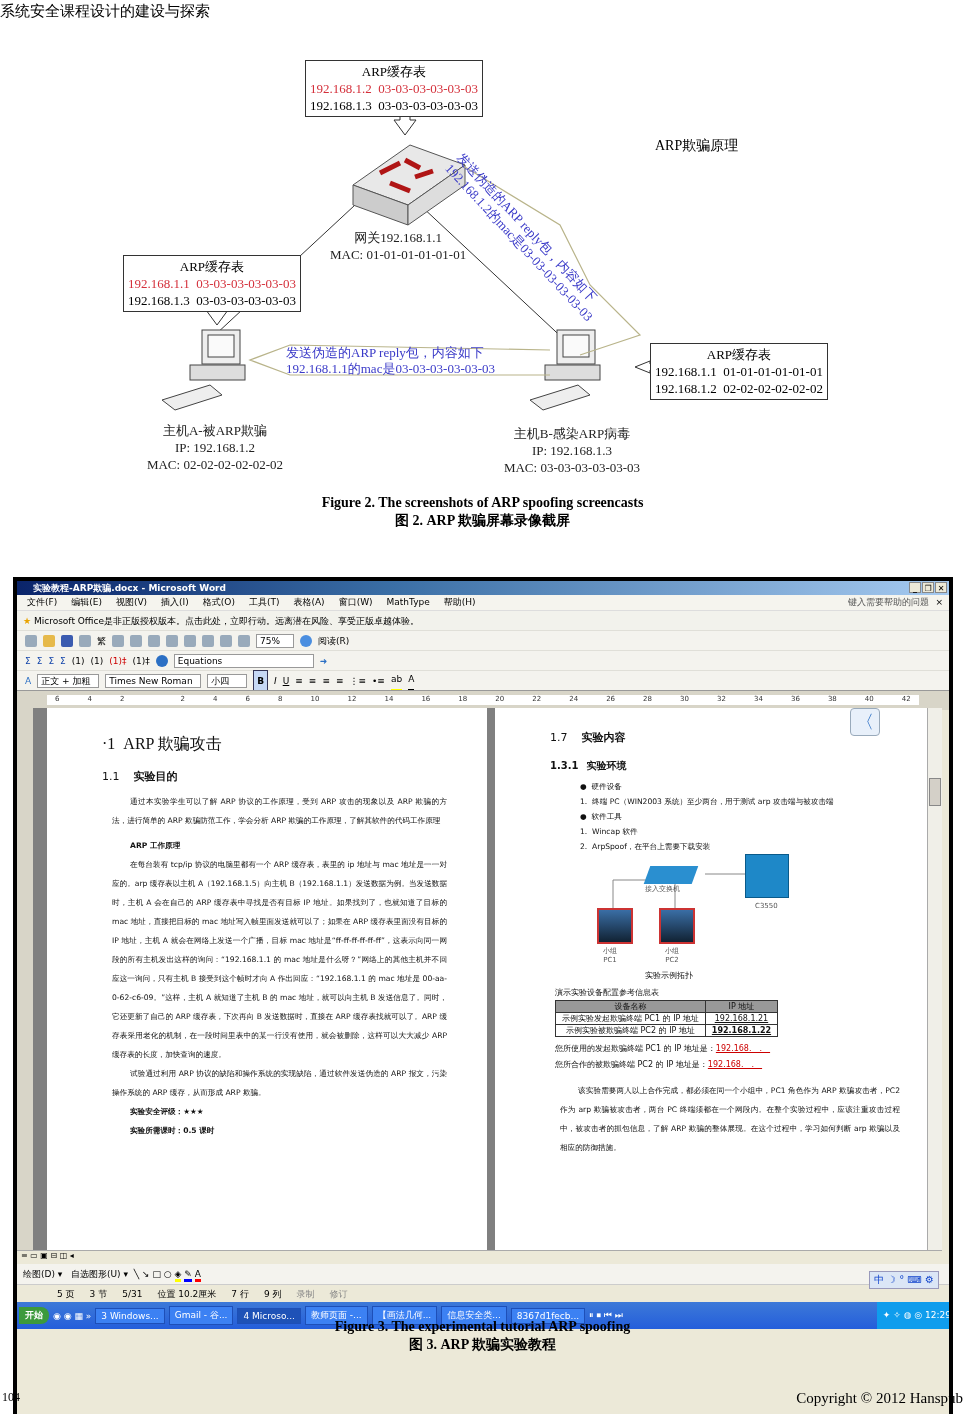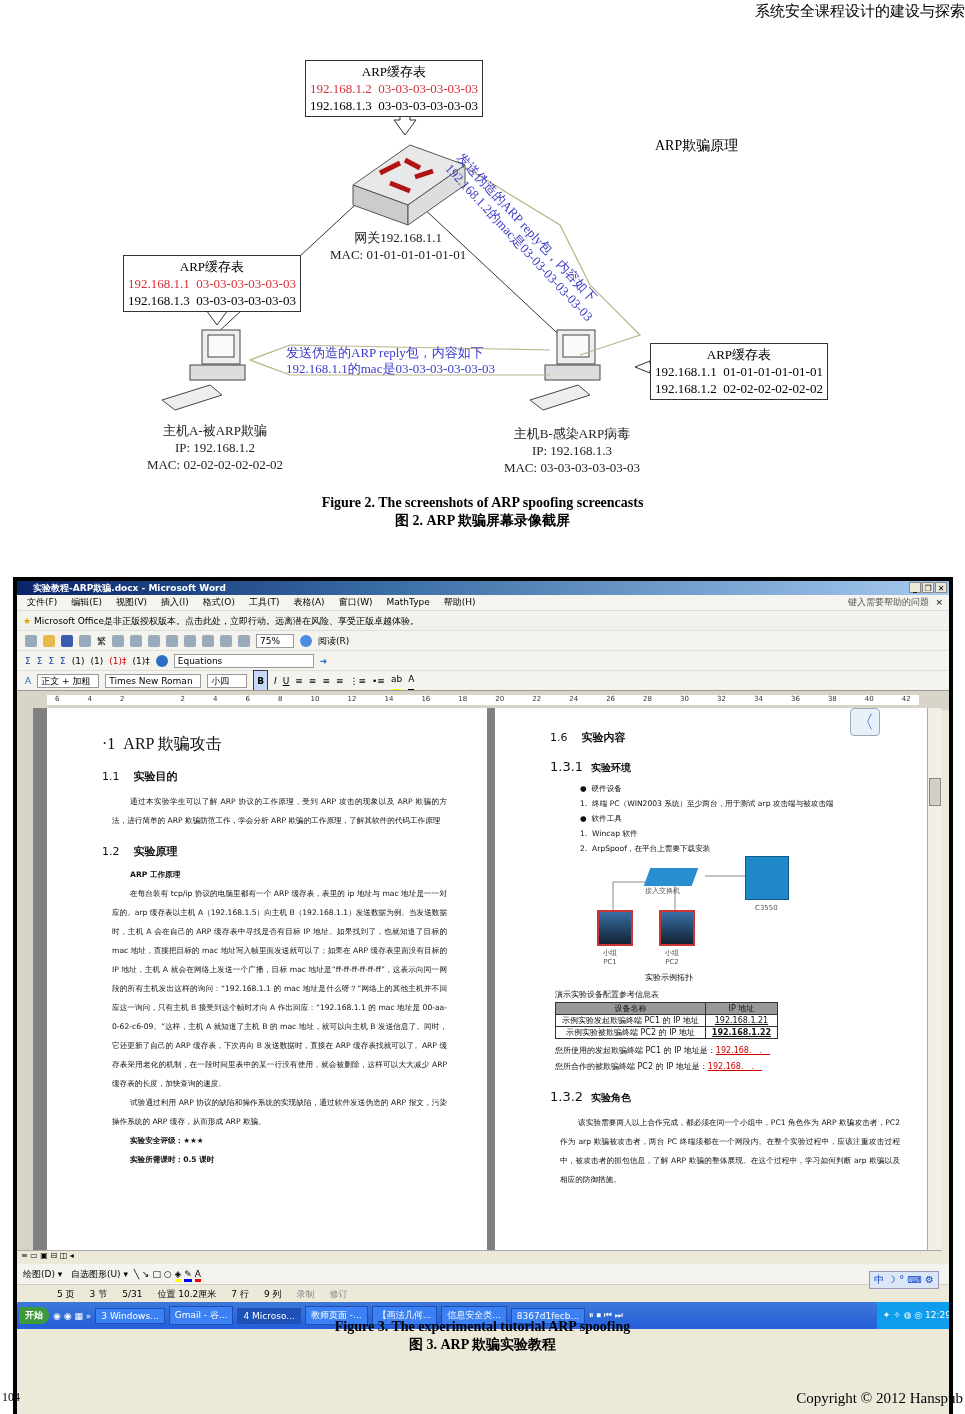--- a/index.html
+++ b/index.html
@@ -1,18 +1,18 @@
 <!DOCTYPE html>
 <html><head>
 <meta charset="utf-8">
 <style>
   * { box-sizing: border-box; margin: 0; padding: 0; }
   body { width: 965px; height: 1414px; background: #fff; position: relative; overflow: hidden; font-family: "Liberation Serif", "DejaVu Serif", serif; color: #000; }
   .abs { position: absolute; }
-  .running-head { left: 0; top: 0; width: 965px; text-align: right; font-size: 15px; top: 2px; }
+  .running-head { left: 0; top: 0; width: 965px; text-align: left; font-size: 15px; top: 2px; }
 
   
   .fig2 { left: 120px; top: 55px; width: 740px; height: 425px; }
   .cache-box { position: absolute; border: 1.5px solid #333; background: #fff; font-size: 13px; line-height: 17px; text-align: center; padding: 2px 4px; white-space: nowrap; }
   .cache-box .red { color: #d42f3a; }
   .node-label { position: absolute; text-align: center; font-size: 13px; line-height: 17px; white-space: nowrap; color: #222; }
   .blue-text { color: #3a3ac8; font-size: 13px; line-height: 16px; white-space: nowrap; }
   .principle { position: absolute; font-size: 14px; }
 
   .caption { left: 0; width: 965px; text-align: center; font-weight: bold; font-size: 14px; line-height: 18px; }
@@ -33,21 +33,21 @@
   .ruler .scale { position: absolute; left: 30px; right: 30px; top: 4px; height: 10px; background: #fff; font-size: 7px; display: flex; justify-content: space-between; padding: 0 8px; color: #333; }
   .doc-area { position: absolute; left: 0; top: 127px; width: 925px; height: 542px; background: #808080; }
   .vruler { position: absolute; left: 0; top: 0; width: 16px; height: 100%; background: #d8d5c8; }
   .page { position: absolute; background: #fff; top: 0; height: 100%; font-family: "DejaVu Sans", sans-serif; color: #111; }
   .page-left { left: 30px; width: 440px; }
   .page-right { left: 478px; width: 445px; }
   .h1 { font-size: 16px; margin: 26px 0 0 55px; font-family: "Liberation Serif", serif; }
   .h2 { font-size: 11px; font-weight: bold; margin: 14px 0 0 55px; }
   .h2 .num { font-weight: normal; margin-right: 14px; }
   .h3 { font-size: 10px; font-weight: bold; margin: 14px 0 0 55px; }
-  .h3 .num { font-weight: normal; font-size: 13px; margin-right: 8px; }
+  .h3 .num { font-weight: bold; font-size: 10px; margin-right: 8px; }
   .para { font-size: 7.6px; line-height: 19px; margin: 8px 40px 0 65px; text-indent: 18px; text-align: justify; }
   .bold-line { font-size: 7.6px; font-weight: bold; line-height: 19px; margin-left: 83px; }
   .list { font-size: 7.6px; line-height: 15px; margin: 6px 0 0 75px; }
   .list div { margin-left: 10px; }
   .topology { position: relative; height: 110px; margin-left: 100px; margin-top: 6px; }
   .pc-box { position: absolute; width: 36px; height: 36px; border: 2px solid #c33; background: linear-gradient(#3a6ea5, #123); }
   .switch-box { position: absolute; width: 48px; height: 18px; background: #2a8fd0; transform: skewX(-20deg); }
   .core-box { position: absolute; width: 44px; height: 44px; background: #1e88c8; border: 1px solid #0a5a8a; }
   .topo-label { position: absolute; font-size: 7px; color: #555; text-align: center; white-space: nowrap; }
   .cfg-table { border-collapse: collapse; margin-left: 60px; font-size: 8px; }
@@ -265,31 +265,30 @@
       </div>
   </div>
 
   <div class="doc-area">
     <div class="vruler"></div>
 
     <div class="page page-left">
       <div class="h1">·<span>1</span>&nbsp;&nbsp;<span>ARP 欺骗攻击</span></div>
       <div class="h2"><span class="num">1.1</span><span>实验目的</span></div>
       <div class="para">通过本实验学生可以了解 ARP 协议的工作原理，受到 ARP 攻击的现象以及 ARP 欺骗的方法，进行简单的 ARP 欺骗防范工作，学会分析 ARP 欺骗的工作原理，了解其软件的代码工作原理</div>
-      <div class="h2"><span class="num">1.2</span><span>实验原理</span></div>
       <div class="bold-line" style="margin-top:6px">ARP 工作原理</div>
       <div class="para" style="margin-top:0">在每台装有 tcp/ip 协议的电脑里都有一个 ARP 缓存表，表里的 ip 地址与 mac 地址是一一对应的。arp 缓存表以主机 A（192.168.1.5）向主机 B（192.168.1.1）发送数据为例。当发送数据时，主机 A 会在自己的 ARP 缓存表中寻找是否有目标 IP 地址。如果找到了，也就知道了目标的 mac 地址，直接把目标的 mac 地址写入帧里面发送就可以了；如果在 ARP 缓存表里面没有目标的 IP 地址，主机 A 就会在网络上发送一个广播，目标 mac 地址是“ff-ff-ff-ff-ff-ff”，这表示向同一网段的所有主机发出这样的询问：“192.168.1.1 的 mac 地址是什么呀？”网络上的其他主机并不回应这一询问，只有主机 B 接受到这个帧时才向 A 作出回应：“192.168.1.1 的 mac 地址是 00-aa-0-62-c6-09。”这样，主机 A 就知道了主机 B 的 mac 地址，就可以向主机 B 发送信息了。同时，它还更新了自己的 ARP 缓存表，下次再向 B 发送数据时，直接在 ARP 缓存表找就可以了。ARP 缓存表采用老化的机制，在一段时间里表中的某一行没有使用，就会被删除，这样可以大大减少 ARP 缓存表的长度，加快查询的速度。</div>
       <div class="para" style="margin-top:0">试验通过利用 ARP 协议的缺陷和操作系统的实现缺陷，通过软件发送伪造的 ARP 报文，污染操作系统的 ARP 缓存，从而形成 ARP 欺骗。</div>
       <div class="bold-line">实验安全评级：★★★</div>
       <div class="bold-line">实验所需课时：0.5 课时</div>
     </div>
 
     <div class="page page-right">
       <div style="position:absolute;right:60px;top:0;width:30px;height:28px;border:1px solid #9ab;border-radius:4px;background:#e8f0fa;color:#2b6fc4;text-align:center;line-height:26px;font-size:18px">〈</div>
-      <div class="h2" style="margin-top:22px"><span class="num">1.6</span><span>实验内容</span></div>
+      <div class="h2" style="margin-top:22px"><span class="num">1.7</span><span>实验内容</span></div>
       <div class="h3"><span class="num">1.3.1</span><span>实验环境</span></div>
       <div class="list">
         <div><span>●</span>&nbsp;&nbsp;<span>硬件设备</span></div>
         <div><span>1.</span>&nbsp;&nbsp;<span>终端 PC（WIN2003 系统）至少两台，用于测试 arp 攻击端与被攻击端</span></div>
         <div><span>●</span>&nbsp;&nbsp;<span>软件工具</span></div>
         <div><span>1.</span>&nbsp;&nbsp;<span>Wincap 软件</span></div>
         <div><span>2.</span>&nbsp;&nbsp;<span>ArpSpoof，在平台上需要下载安装</span></div>
       </div>
       <div class="topology">
         <svg width="200" height="80" style="position:absolute;left:0;top:0">
@@ -325,21 +324,20 @@
           <td style="font-weight:bold;text-decoration:underline">192.168.1.22</td>
         </tr>
       </tbody>
         </table>
       <div style="font-size:8px;margin:4px 0 0 60px;line-height:16px">
         <span>您所使用的发起欺骗终端 PC1 的 IP 地址是：</span><span class="ip-red">192.168.__.__</span>
       </div>
       <div style="font-size:8px;margin:0 0 0 60px;line-height:16px">
         <span>您所合作的被欺骗终端 PC2 的 IP 地址是：</span><span class="ip-red">192.168.__.__</span>
       </div>
-      <div class="h3"><span class="num">1.3.2</span><span>实验角色</span></div>
       <div class="para">该实验需要两人以上合作完成，都必须在同一个小组中，PC1 角色作为 ARP 欺骗攻击者，PC2 作为 arp 欺骗被攻击者，两台 PC 终端须都在一个网段内。在整个实验过程中，应该注重攻击过程中，被攻击者的抓包信息，了解 ARP 欺骗的整体展现。在这个过程中，学习如何判断 arp 欺骗以及相应的防御措施。</div>
     </div>
 
     <div class="vscroll">
         <div class="thumb"></div>
       </div>
   </div>
 
   <div class="hscroll">≡ ▭ ▣ ⊟ ◫ ◂</div>
   <div class="drawbar">

